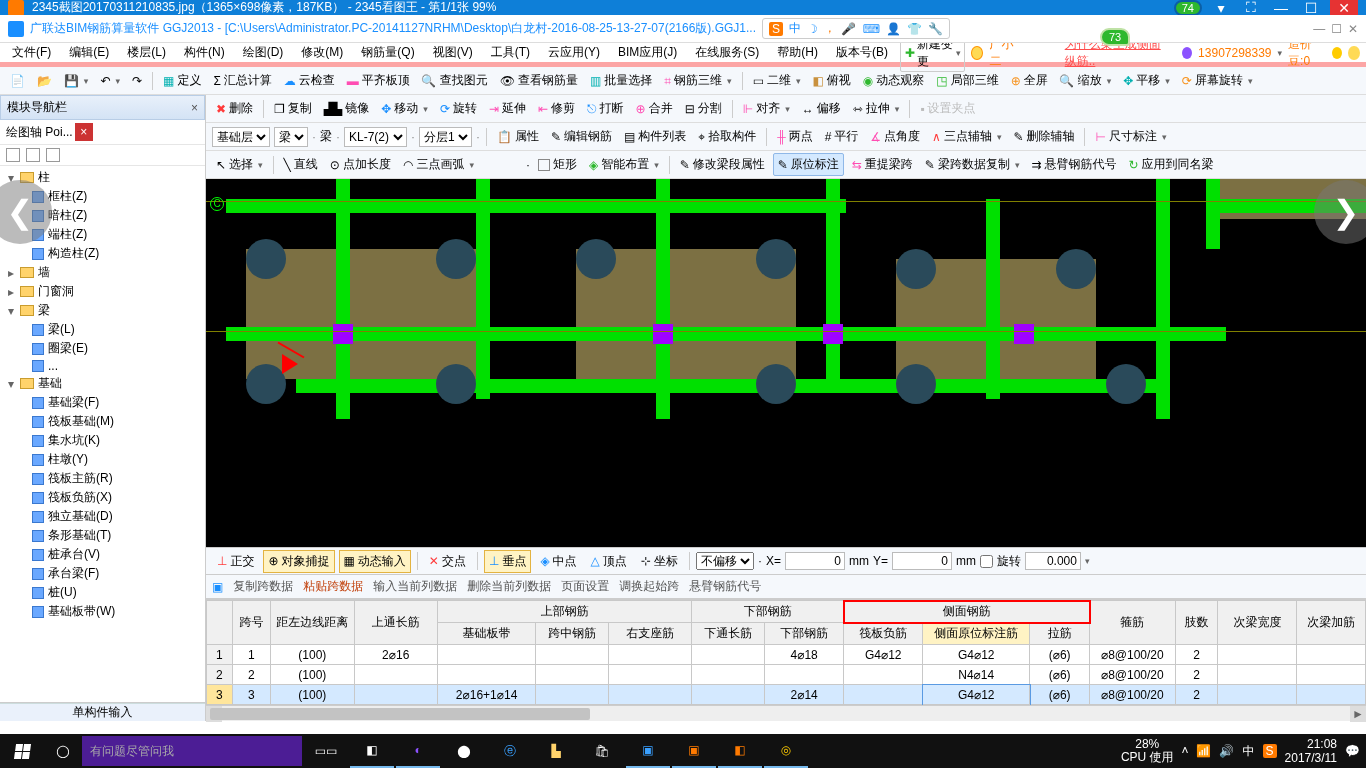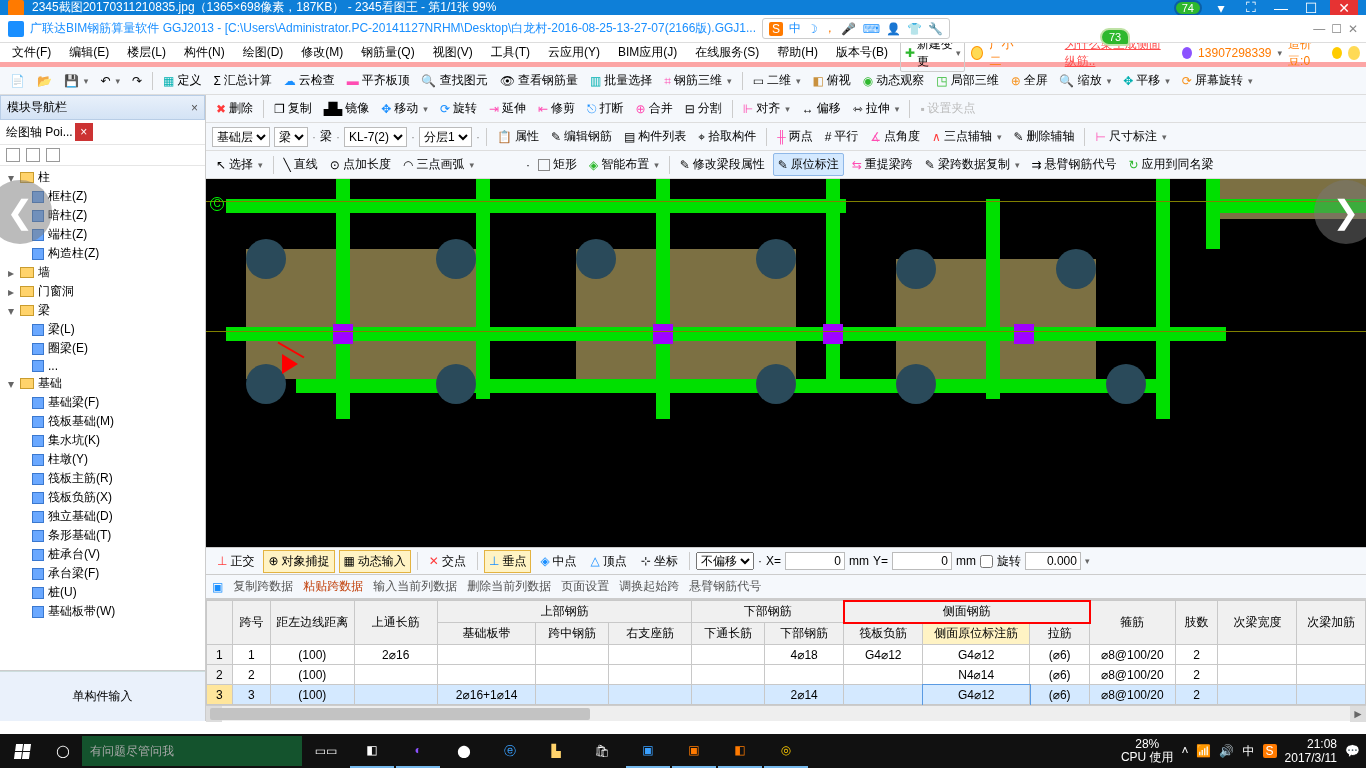--- a/index.html
+++ b/index.html
@@ -51,21 +51,21 @@
 .side-row .go-btn { border:1px solid #999; padding:2px 10px; background:linear-gradient(#fff,#e6e6e6); cursor:pointer; margin-left:auto; }
 .side-mini { display:flex; gap:6px; padding:3px 6px; border-bottom:1px solid #e6e6e6; }
 .side-mini .mi { width:14px; height:14px; border:1px solid #999; cursor:pointer; }
 .tree { flex:1; overflow:auto; padding:2px 2px; }
 .tree .n { display:flex; align-items:center; gap:4px; padding:1px 0 1px 4px; cursor:pointer; white-space:nowrap; }
 .tree .exp { width:10px; text-align:center; color:#666; }
 .tree .fld { width:14px; height:11px; background:#ffd36b; border:1px solid #c99c2e; }
 .tree .cic { width:12px; height:12px; background:#6aa8ff; border:1px solid #3a78cf; }
 .tree .lvl2 { padding-left:30px; }
 .side-foot { border-top:1px solid #ccc; }
-.side-foot .fbtn { text-align:center; padding:16px; background:#eaf1fb; border-top:1px solid #cdd; cursor:pointer; }
+.side-foot .fbtn { text-align:center; padding:0; background:#eaf1fb; border-top:1px solid #cdd; cursor:pointer; }
 
 
 .work { flex:1; display:flex; flex-direction:column; min-width:0; }
 .wtb { display:flex; align-items:center; gap:4px; padding:2px 6px; background:#f5f8fc; border-bottom:1px solid #ddd; height:28px; flex-wrap:nowrap; overflow:hidden; }
 .wtb .btn { display:flex; align-items:center; gap:3px; padding:2px 4px; cursor:pointer; white-space:nowrap; border-radius:2px; }
 .wtb .sep { width:1px; height:18px; background:#ccc; margin:0 2px; }
 .wtb select { height:20px; border:1px solid #bbb; background:#fff; }
 .wtb .drop::after { content:"▾"; margin-left:2px; font-size:9px; color:#666; }
 .wtb .active { background:#d4e9ff; border:1px solid #8fb8e8; }
 .ic-sq { display:inline-block; width:12px; height:12px; border:1px solid #888; }
@@ -105,21 +105,21 @@
 table.data td.editcell { background:#c7e0ff; outline:1px solid #5a9ae2; }
 table.data th.subhi { background:#fff3c4; }
 .hscroll { height:16px; background:#eee; border-top:1px solid #ccc; position:relative; }
 .hscroll .thumb { position:absolute; left:4px; top:2px; height:12px; width:380px; background:#c3c3c3; border-radius:2px; }
 .hscroll .ar { position:absolute; top:0; width:16px; height:16px; background:#ddd; text-align:center; line-height:16px; color:#666; cursor:pointer; }
 .hscroll .ar.l { left:0; } .hscroll .ar.r { right:0; }
 
 
 .taskbar { position:absolute; left:0; right:0; bottom:0; height:34px; background:#111; display:flex; align-items:center; color:#fff; gap:2px; padding-right:6px; }
 .taskbar .tb-btn { width:44px; height:34px; display:flex; align-items:center; justify-content:center; cursor:pointer; }
-.taskbar .search { display:flex; align-items:center; gap:6px; background:#14532d; height:30px; padding:0 8px; width:220px; color:#aaa; }
+.taskbar .search { display:flex; align-items:center; gap:6px; background:#4c1d95; height:30px; padding:0 8px; width:220px; color:#aaa; }
 .taskbar .running { border-bottom:2px solid #76b9ed; }
 .taskbar .grow { flex:1; }
 .taskbar .sys { display:flex; align-items:center; gap:8px; font-size:11px; color:#fff; }
 .taskbar .clock { text-align:right; line-height:14px; }
 .win-logo { display:grid; grid-template-columns:7px 7px; grid-template-rows:7px 7px; gap:1px; transform:skewX(-8deg); }
 .win-logo span { background:#fff; }
 
 .ic-cyan { color:#00b0b0; }
 .ic-blue { color:#1a8fff; }
 .ic-pink { color:#ff4db3; }

